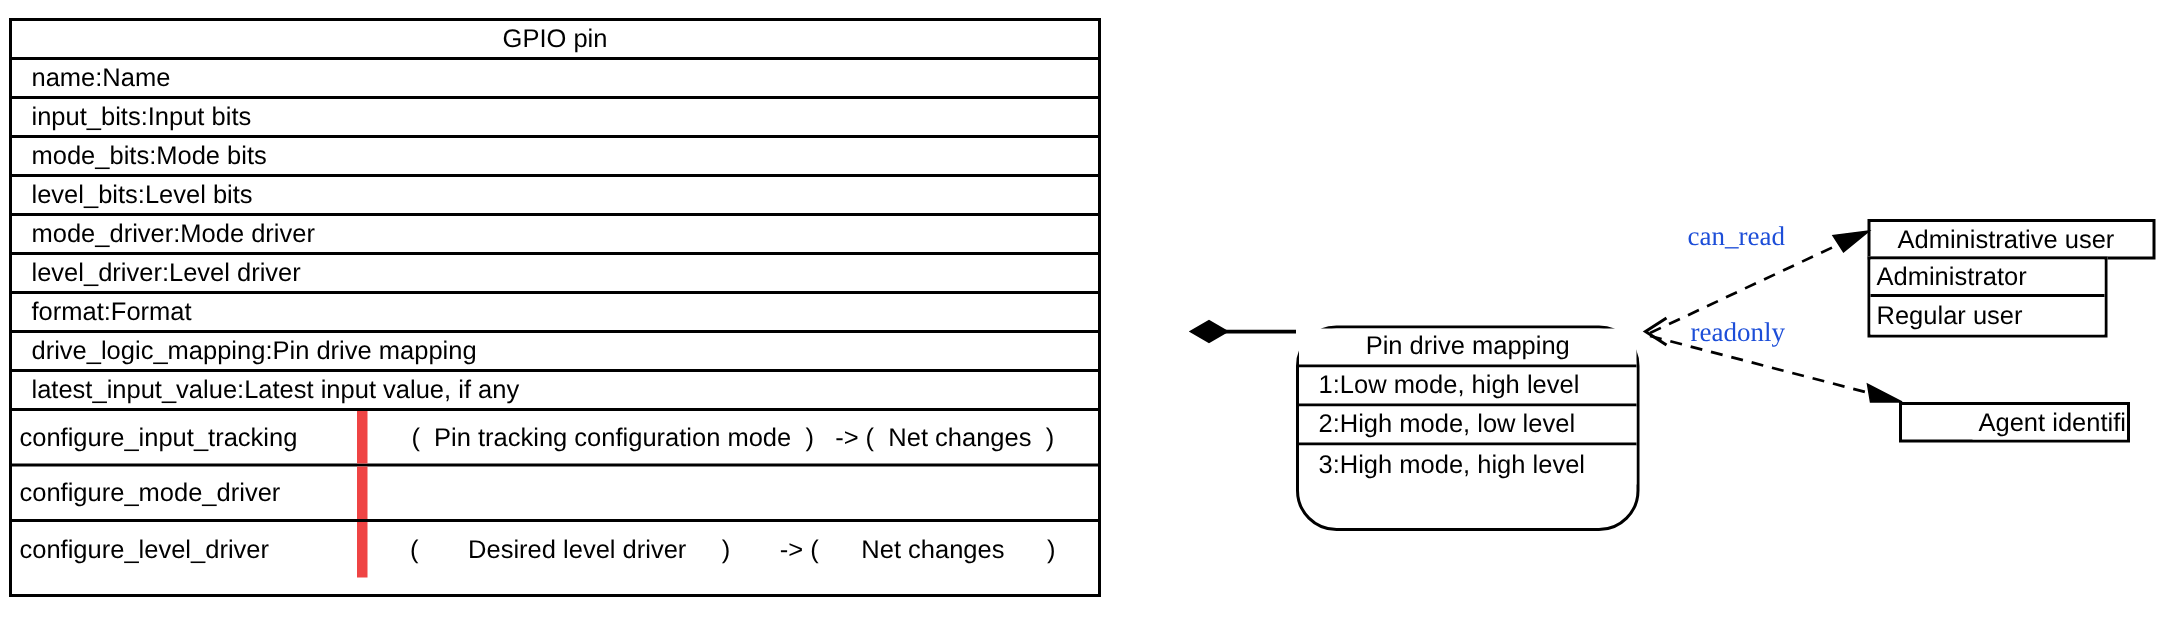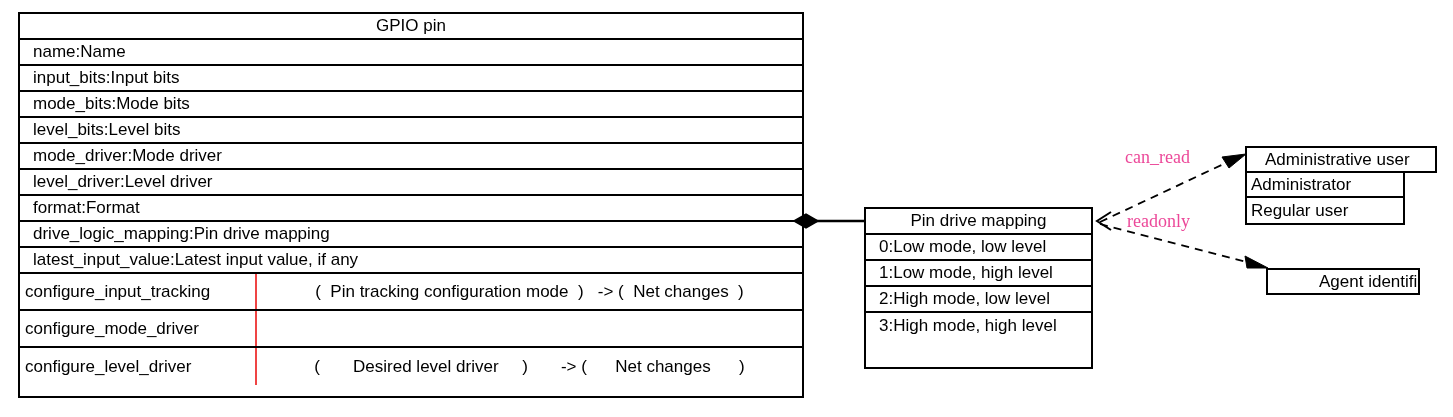--- a/index.html
+++ b/index.html
@@ -42,61 +42,62 @@
   }
   .uml-attr {
     justify-content: flex-start;
     padding-left: 13px;
     font-size: 17px;
     color: #000000;
   }
 
   
   #gpio-class {
-    left: 18px;
+    left: 6px;
     top: 12px;
-    width: 786px;
+    width: 728px;
     height: 386px;
   }
   #gpio-class .uml-row.attr-row { height: 26px; }
   #gpio-class .uml-row.title-row { height: 26px; }
   .method-row {
     box-sizing: border-box;
     border-bottom: 2px solid #000000;
     display: flex;
     align-items: stretch;
     height: 37px;
   }
   .method-row:last-child { border-bottom: none; }
   .method-name {
     box-sizing: border-box;
     width: 237px;
-    border-right: 2px solid #ef4444;
+    border-right: 7px solid #ef4444;
     display: flex;
     align-items: center;
     padding-left: 5px;
     font-size: 17px;
     white-space: nowrap;
   }
   .method-sig {
     box-sizing: border-box;
     flex: 1;
     display: flex;
     align-items: center;
     justify-content: center;
     font-size: 17px;
     white-space: pre;
   }
 
   
   #pin-drive-mapping {
     left: 864px;
-    top: 207px;
+    top: 217px;
     width: 229px;
-    height: 162px;
+    height: 137px;
+    border-radius: 27px;
   }
   #pin-drive-mapping .uml-row { height: 26px; }
   #pin-drive-mapping .uml-title { font-size: 17px; }
   #pin-drive-mapping .uml-attr { font-size: 17px; }
 
   
   #admin-user-enum {
     position: absolute;
     left: 1245px;
     top: 146px;
@@ -154,21 +155,21 @@
     left: 0;
     top: 0;
     width: 1453px;
     height: 417px;
     pointer-events: none;
   }
   .edge-label {
     position: absolute;
     font-family: "Liberation Serif", serif;
     font-size: 18px;
-    color: #ec4899;
+    color: #1d4ed8;
     white-space: nowrap;
   }
   #label-can-read { left: 1125px; top: 147px; }
   #label-readonly { left: 1127px; top: 211px; }
 </style>
 </head>
 <body>
 
 <div id="canvas">
 
@@ -193,21 +194,20 @@
       <div class="method-name">configure_mode_driver</div>
     </div>
     <div class="method-row">
       <div class="method-name">configure_level_driver</div>
       <div class="method-sig">(       Desired level driver     )       -&gt; (      Net changes      )</div>
     </div>
   </div>
 
   <div class="uml-box" id="pin-drive-mapping">
     <div class="uml-row uml-title">Pin drive mapping</div>
-    <div class="uml-row uml-attr">0:Low mode, low level</div>
     <div class="uml-row uml-attr">1:Low mode, high level</div>
     <div class="uml-row uml-attr">2:High mode, low level</div>
     <div class="uml-row uml-attr">3:High mode, high level</div>
   </div>
 
   <div id="admin-user-enum">
     <div class="enum-header">Administrative user</div>
     <div class="enum-body">
       <div class="uml-row uml-attr">Administrator</div>
       <div class="uml-row uml-attr">Regular user</div>

